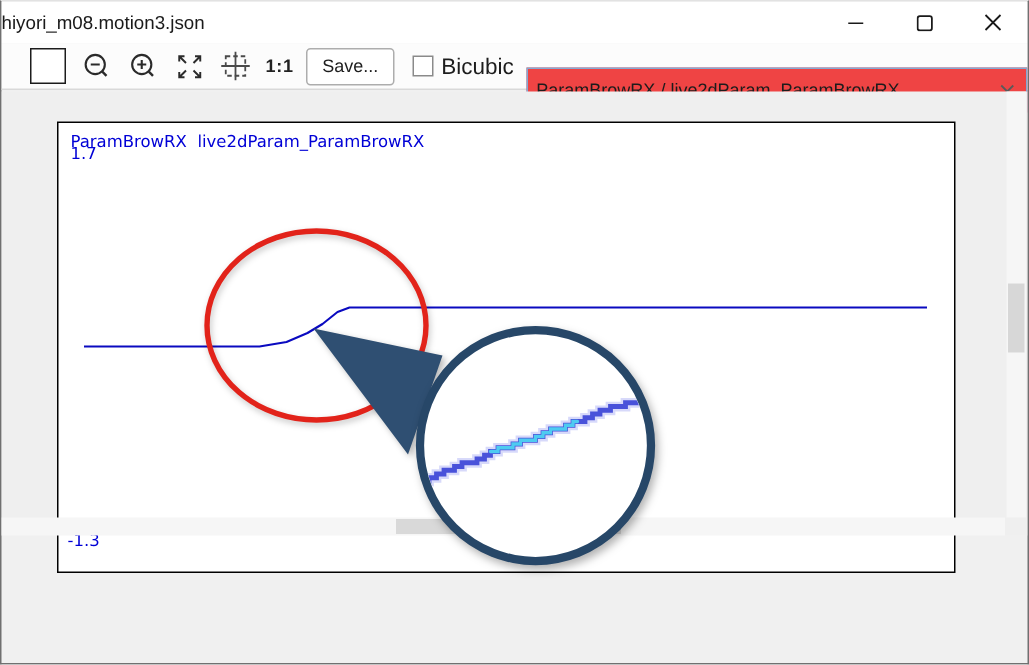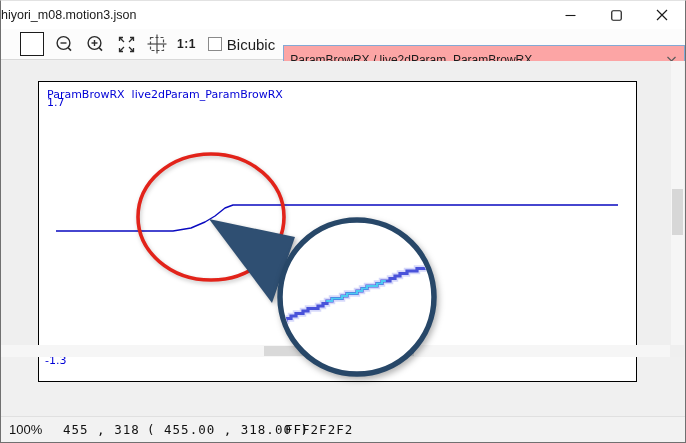--- a/index.html
+++ b/index.html
@@ -26,21 +26,21 @@
   .tool-icon { width:22px; height:22px; margin-left:9px; display:flex; align-items:center; justify-content:center; flex:0 0 auto; }
   .scale-label { font-size:12px; font-weight:bold; color:#222; margin-left:9px; letter-spacing:0.5px; }
   .save-btn {
     margin-left:8px; height:25px; padding:0 10px; background:#ffffff;
     border:1px solid #adadad; border-radius:3px; font-size:12px; color:#1d1d1d;
     font-family:"Liberation Sans",sans-serif;
   }
   .checkbox { width:14px; height:14px; background:#ffffff; border:1px solid #8a8a8a; margin-left:12px; flex:0 0 auto; }
   .checkbox-label { font-size:15px; color:#1d1d1d; margin-left:5px; white-space:nowrap; }
   .combo {
-    margin-left:8px; flex:1 1 auto; height:30px; background:#fca5a5;
+    margin-left:8px; flex:1 1 auto; height:30px; background:#ef4444;
     border:1px solid #84a9d4; display:flex; align-items:center; padding:0 6px;
     font-size:12px; color:#1c1c1c; position:relative; overflow:hidden; white-space:nowrap;margin-top:32px;
   }
   .combo-chevron { position:absolute; right:7px; top:5px; color:#5a5a5a; }
   
   .main { position:absolute; left:0; top:60px; right:0; height:296px; background:#efefef; }
   .chart {
     position:absolute; left:37px; top:20px; width:599px; height:301px;
     background:#ffffff; border:1px solid #000000;
   }
@@ -125,20 +125,21 @@
     <div class="tool-icon">
       <svg width="22" height="22" viewBox="0 0 22 22">
         <rect x="4.5" y="4.5" width="13" height="13" fill="none" stroke="#4a4a4a" stroke-width="1.2" stroke-dasharray="3 2"></rect>
         <line x1="11" y1="1.5" x2="11" y2="20.5" stroke="#4a4a4a" stroke-width="1.2"></line>
         <line x1="1.5" y1="11" x2="20.5" y2="11" stroke="#4a4a4a" stroke-width="1.2"></line>
       </svg>
     </div>
 
     <div class="scale-label">1:1</div>
 
+    <button class="save-btn">Save...</button>
 
     <div class="checkbox"></div>
     <div class="checkbox-label">Bicubic</div>
 
     <div class="combo">
       <span>ParamBrowRX / live2dParam_ParamBrowRX</span>
       <svg class="combo-chevron" width="11" height="16" viewBox="0 0 11 16">
         <path d="M1.5 6 L5.5 10 L9.5 6" fill="none" stroke="#5a5a5a" stroke-width="1.2"></path>
       </svg>
     </div>
@@ -169,20 +170,14 @@
     <ellipse id="redCircle" fill="none" stroke-width="3.6" style="filter:drop-shadow(1px 2px 2px rgba(0,0,0,0.22))" cx="210" cy="216" rx="73" ry="63" stroke="#e2231a"></ellipse>
     <polygon id="wedge" style="filter:drop-shadow(2px 2px 2px rgba(0,0,0,0.28))" points="208,218 294,236 271,302" fill="#2f4f72"></polygon>
     <circle id="magCircle" stroke-width="5.5" style="filter:drop-shadow(2px 3px 3px rgba(0,0,0,0.3))" cx="356" cy="296" r="77" fill="#ffffff" stroke="#274768"></circle>
     <g clip-path="url(#magClip)">
       <path id="magGlow" fill="none" stroke-width="6.5" stroke-opacity="0.4" stroke-linecap="round" d="M 280 320 L 285 320 L 285 317.5 L 290 317.5 L 290 315 L 295 315 L 295 312.5 L 300 312.5 L 300 312.5 L 302 312.5 L 302 310 L 307 310 L 307 307.5 L 312 307.5 L 312 307.5 L 317 307.5 L 317 305 L 322 305 L 322 302.5 L 326 302.5 L 326 300 L 331 300 L 331 297.5 L 336 297.5 L 336 297.5 L 341 297.5 L 341 295 L 346 295 L 346 292.5 L 351 292.5 L 351 292.5 L 356 292.5 L 356 290 L 361 290 L 361 287.5 L 366 287.5 L 366 285 L 371 285 L 371 285 L 376 285 L 376 282.5 L 381 282.5 L 381 280 L 384 280 L 384 280 L 389 280 L 389 277.5 L 394 277.5 L 394 275 L 399 275 L 399 272.5 L 404 272.5 L 404 272.5 L 406 272.5 L 406 270 L 411 270 L 411 270 L 416 270 L 416 267.5 L 421 267.5 L 421 267.5 L 426 267.5 L 426 265 L 431 265 L 431 265 L 434 265" stroke="#9aa1f2"></path>
       <path id="magCurve" fill="none" stroke-width="3.2" stroke-linecap="round" d="M 280 320 L 285 320 L 285 317.5 L 290 317.5 L 290 315 L 295 315 L 295 312.5 L 300 312.5 L 300 312.5 L 302 312.5 L 302 310 L 307 310 L 307 307.5 L 312 307.5 L 312 307.5 L 317 307.5 L 317 305 L 322 305 L 322 302.5 L 326 302.5 L 326 300 L 331 300 L 331 297.5 L 336 297.5 L 336 297.5 L 341 297.5 L 341 295 L 346 295 L 346 292.5 L 351 292.5 L 351 292.5 L 356 292.5 L 356 290 L 361 290 L 361 287.5 L 366 287.5 L 366 285 L 371 285 L 371 285 L 376 285 L 376 282.5 L 381 282.5 L 381 280 L 384 280 L 384 280 L 389 280 L 389 277.5 L 394 277.5 L 394 275 L 399 275 L 399 272.5 L 404 272.5 L 404 272.5 L 406 272.5 L 406 270 L 411 270 L 411 270 L 416 270 L 416 267.5 L 421 267.5 L 421 267.5 L 426 267.5 L 426 265 L 431 265 L 431 265 L 434 265" stroke="#4952da"></path>
       <path id="magHighlight" fill="none" stroke-width="2.2" stroke-opacity="0.95" stroke-linecap="round" d="M 326 300 L 331 300 L 331 297.5 L 336 297.5 L 336 297.5 L 341 297.5 L 341 295 L 346 295 L 346 292.5 L 351 292.5 L 351 292.5 L 356 292.5 L 356 290 L 361 290 L 361 287.5 L 366 287.5 L 366 285 L 371 285 L 371 285 L 376 285 L 376 282.5 L 381 282.5 L 381 280 L 384 280" stroke="#4fd2f2"></path>
     </g>
   </svg>
 
-  <div class="statusbar">
-    <span class="sb-zoom">100%</span>
-    <span class="sb-pos">455 , 318</span>
-    <span class="sb-posf">( 455.00 , 318.00 )</span>
-    <span class="sb-color">FFF2F2F2</span>
-  </div>
 
 </div>
 
 </body></html>

